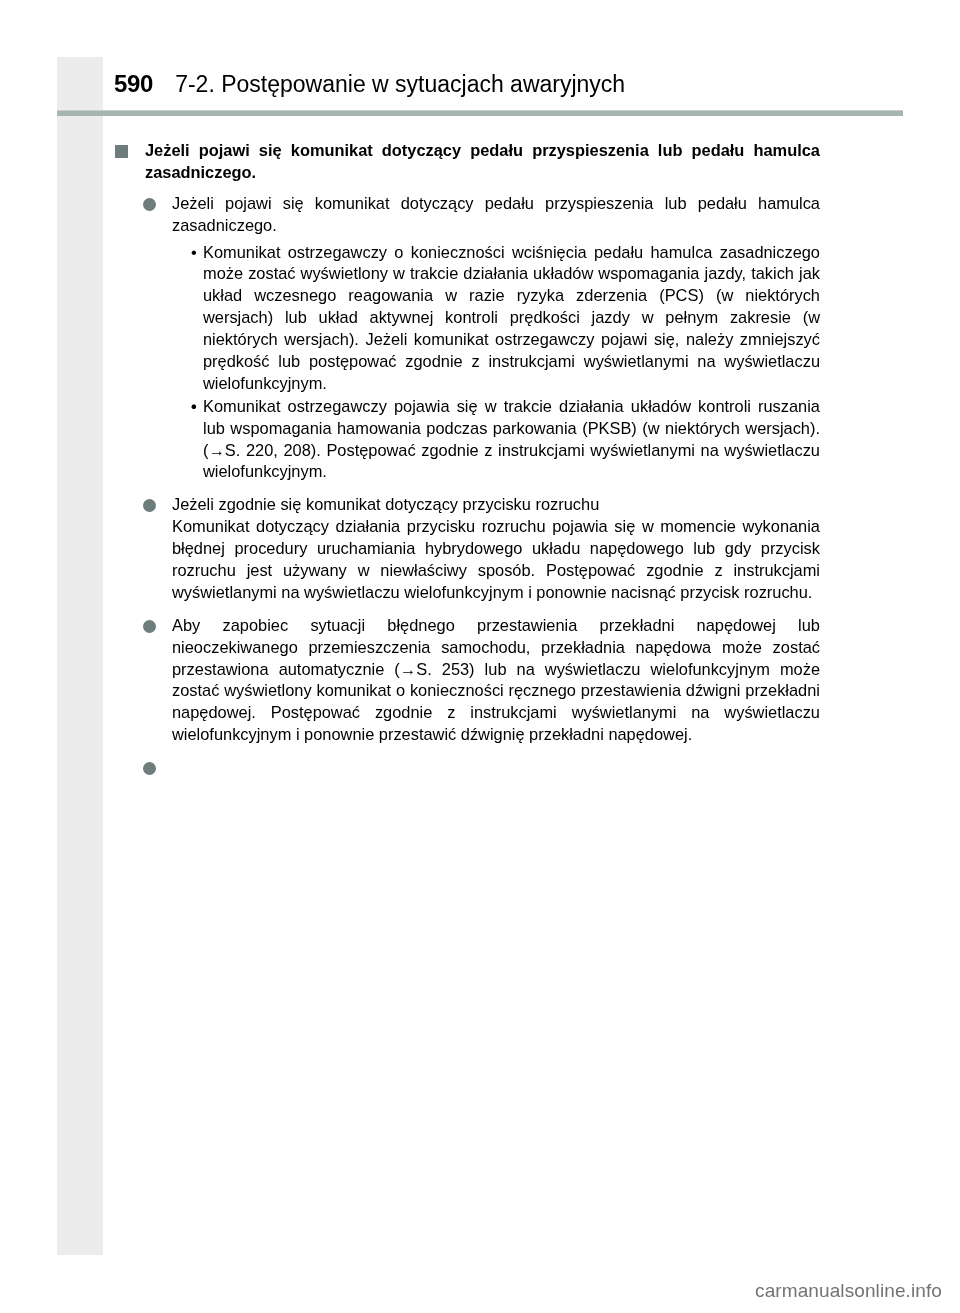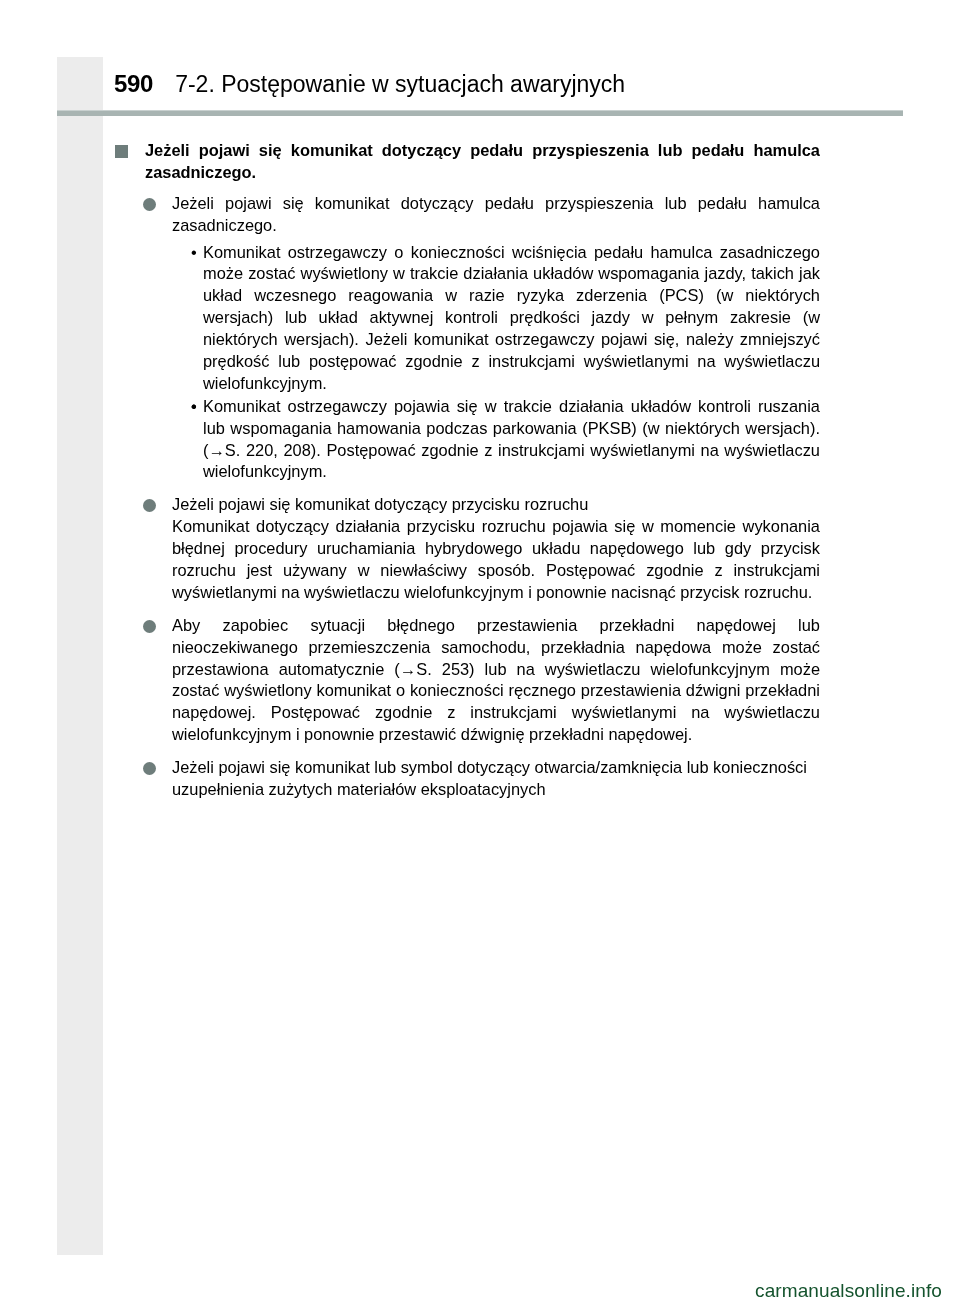--- a/index.html
+++ b/index.html
@@ -133,21 +133,21 @@
     left: 1px;
     top: 0;
   }
 
   
   .watermark {
     position: absolute;
     right: 18px;
     bottom: 11px;
     font-size: 19px;
-    color: #14532d;
+    color: #737373;
     letter-spacing: 0.1px;
   }
 </style>
 </head>
 <body>
 
 <div class="side-strip"></div>
 
 <div class="page-header">
   <div class="page-number">590</div>
@@ -179,29 +179,28 @@
       <div class="sub">
         <span class="tick">•</span>
         <span>Komunikat ostrzegawczy pojawia się w trakcie działania układów kontroli ruszania lub wspomagania hamowania podczas parkowania (PKSB) (w niektórych wersjach). (→S. 220, 208). Postępować zgodnie z instrukcjami wyświetlanymi na wyświetlaczu wielofunkcyjnym.</span>
       </div>
 
     </div>
   </div>
 
   <div class="item">
     <span class="dot"></span>
-    <p class="ragged">Jeżeli pojawi się komunikat dotyczący przycisku rozruchu</p>
+    <p class="ragged">Jeżeli zgodnie się komunikat dotyczący przycisku rozruchu</p>
     <p>Komunikat dotyczący działania przycisku rozruchu pojawia się w momencie wykonania błędnej procedury uruchamiania hybrydowego układu napędowego lub gdy przycisk rozruchu jest używany w niewłaściwy sposób. Postępować zgodnie z instrukcjami wyświetlanymi na wyświetlaczu wielofunkcyjnym i ponownie nacisnąć przycisk rozruchu.</p>
   </div>
 
   <div class="item">
     <span class="dot"></span>
     <p>Aby zapobiec sytuacji błędnego przestawienia przekładni napędowej lub nieoczekiwanego przemieszczenia samochodu, przekładnia napędowa może zostać przestawiona automatycznie (→S. 253) lub na wyświetlaczu wielofunkcyjnym może zostać wyświetlony komunikat o konieczności ręcznego przestawienia dźwigni przekładni napędowej. Postępować zgodnie z instrukcjami wyświetlanymi na wyświetlaczu wielofunkcyjnym i ponownie przestawić dźwignię przekładni napędowej.</p>
   </div>
 
   <div class="item">
     <span class="dot"></span>
-    <p class="ragged">Jeżeli pojawi się komunikat lub symbol dotyczący otwarcia/zamknięcia lub konieczności uzupełnienia zużytych materiałów eksploatacyjnych</p>
   </div>
 
 </div>
 
 <div class="watermark">carmanualsonline.info</div>
 
 </body></html>

